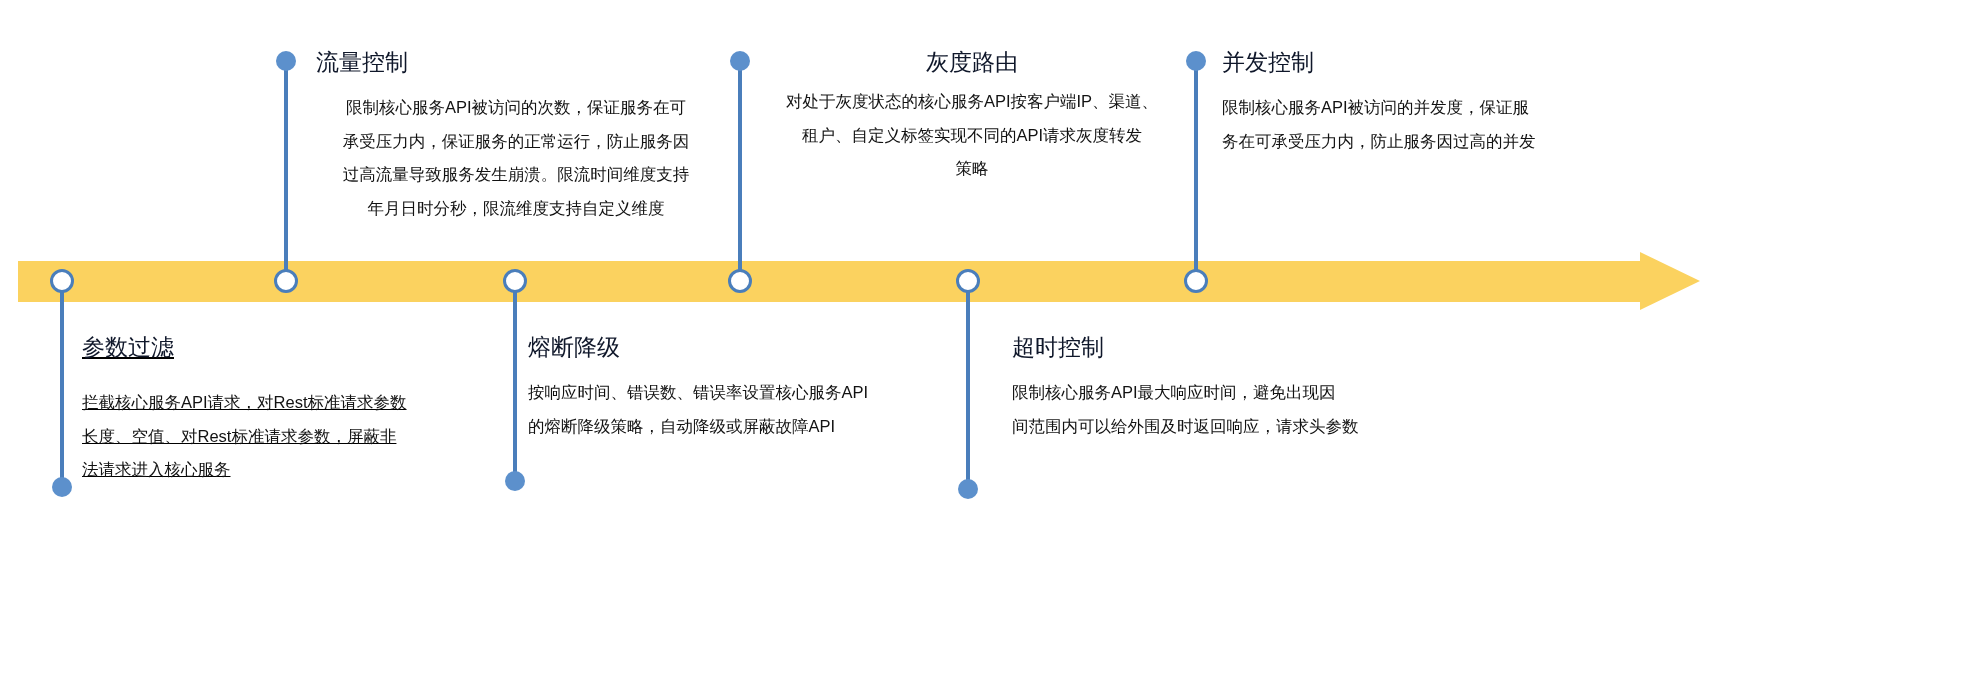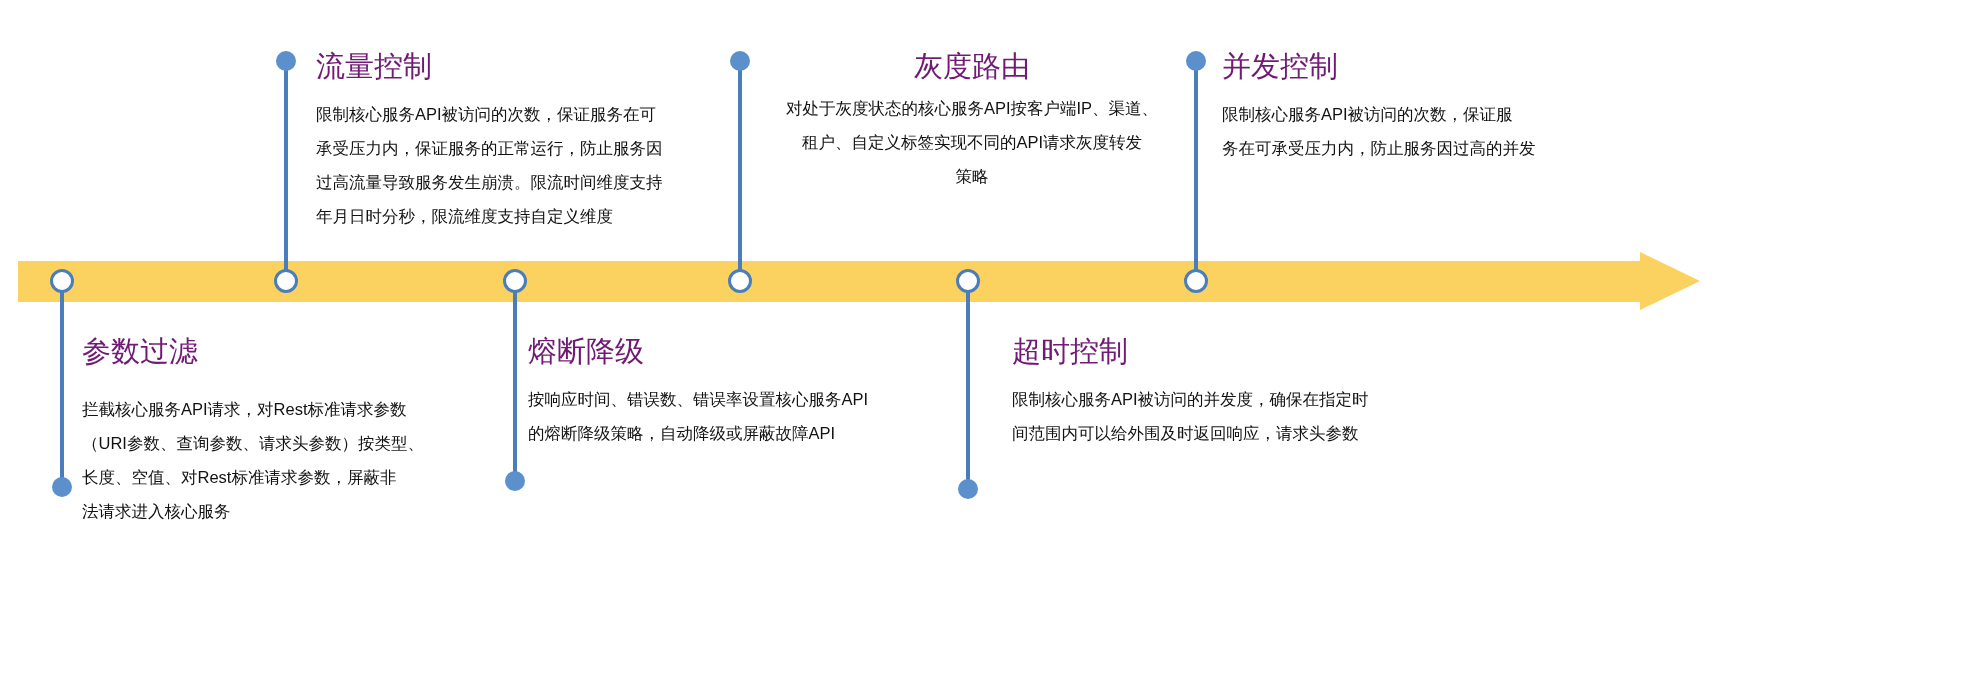--- a/index.html
+++ b/index.html
@@ -47,22 +47,22 @@
     position:absolute;
     width:20px;height:20px;
     border-radius:50%;
     background:#5C90CC;
     z-index:5;
   }
 
   
   .block{position:absolute;}
   .block .ttl{
-    color:#701a75;
-    font-size:29px;
+    color:#0f172a;
+    font-size:23px;
     line-height:1.25;
     white-space:nowrap;
     font-weight:400;
   }
   .block .body{
     color:#121212;
     font-size:16.5px;
     line-height:2.05;
     font-weight:400;
   }
@@ -74,36 +74,35 @@
 <div id="stage">
 
   <div class="arrow-wrap">
     <div class="arrow-bar"></div>
     <div class="arrow-head"></div>
   </div>
 
   <div class="stem" style="left:60px;top:281px;height:206px;"></div>
   <div class="enddot" style="left:52px;top:477px;"></div>
   <div class="node" style="left:50px;top:269px;"></div>
-  <div class="block" style="left:82px;top:333px;width:430px;">
+  <div class="block" style="left:82px;top:333px;width:430px;text-decoration:underline;">
     <div class="ttl">参数过滤</div>
     <div class="body" style="margin-top:24px;">
       <div>拦截核心服务API请求，对Rest标准请求参数</div>
-      <div>（URI参数、查询参数、请求头参数）按类型、</div>
       <div>长度、空值、对Rest标准请求参数，屏蔽非</div>
       <div>法请求进入核心服务</div>
     </div>
   </div>
 
   <div class="stem" style="left:284px;top:68px;height:215px;"></div>
   <div class="enddot" style="left:276px;top:51px;"></div>
   <div class="node" style="left:274px;top:269px;"></div>
   <div class="block" style="left:316px;top:48px;width:400px;">
     <div class="ttl">流量控制</div>
-    <div class="body" style="margin-top:14px;">
+    <div class="body" style="margin-top:14px;text-align:center;">
       <div>限制核心服务API被访问的次数，保证服务在可</div>
       <div>承受压力内，保证服务的正常运行，防止服务因</div>
       <div>过高流量导致服务发生崩溃。限流时间维度支持</div>
       <div>年月日时分秒，限流维度支持自定义维度</div>
     </div>
   </div>
 
   <div class="stem" style="left:513px;top:281px;height:200px;"></div>
   <div class="enddot" style="left:505px;top:471px;"></div>
   <div class="node" style="left:503px;top:269px;"></div>
@@ -126,29 +125,29 @@
       <div>策略</div>
     </div>
   </div>
 
   <div class="stem" style="left:966px;top:281px;height:208px;"></div>
   <div class="enddot" style="left:958px;top:479px;"></div>
   <div class="node" style="left:956px;top:269px;"></div>
   <div class="block" style="left:1012px;top:333px;width:420px;">
     <div class="ttl">超时控制</div>
     <div class="body" style="margin-top:14px;">
-      <div>限制核心服务API被访问的并发度，确保在指定时</div>
+      <div>限制核心服务API最大响应时间，避免出现因</div>
       <div>间范围内可以给外围及时返回响应，请求头参数</div>
     </div>
   </div>
 
   <div class="stem" style="left:1194px;top:68px;height:215px;"></div>
   <div class="enddot" style="left:1186px;top:51px;"></div>
   <div class="node" style="left:1184px;top:269px;"></div>
   <div class="block" style="left:1222px;top:48px;width:400px;">
     <div class="ttl">并发控制</div>
     <div class="body" style="margin-top:14px;">
-      <div>限制核心服务API被访问的次数，保证服</div>
+      <div>限制核心服务API被访问的并发度，保证服</div>
       <div>务在可承受压力内，防止服务因过高的并发</div>
     </div>
   </div>
 
 </div>
 
 </body></html>

